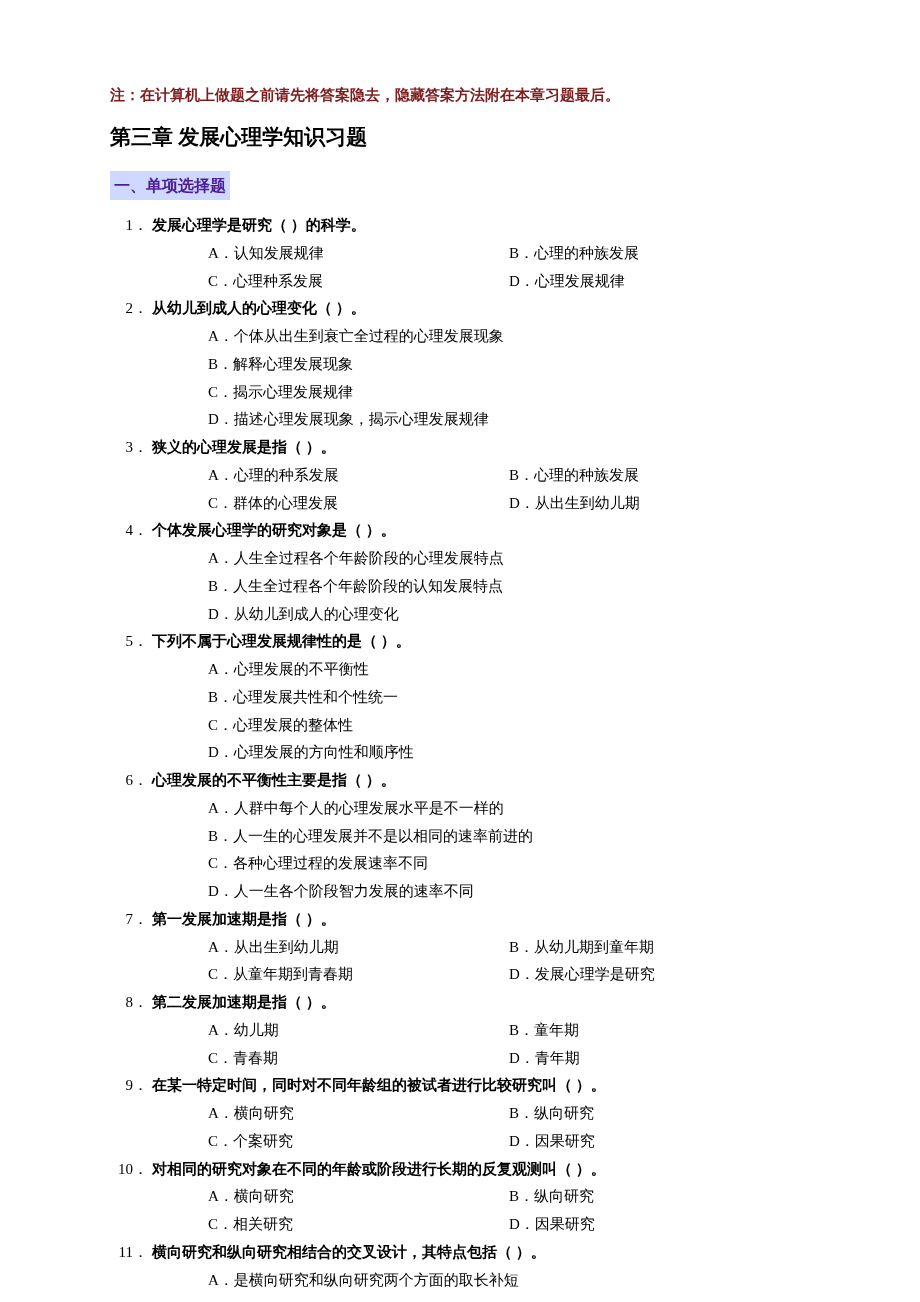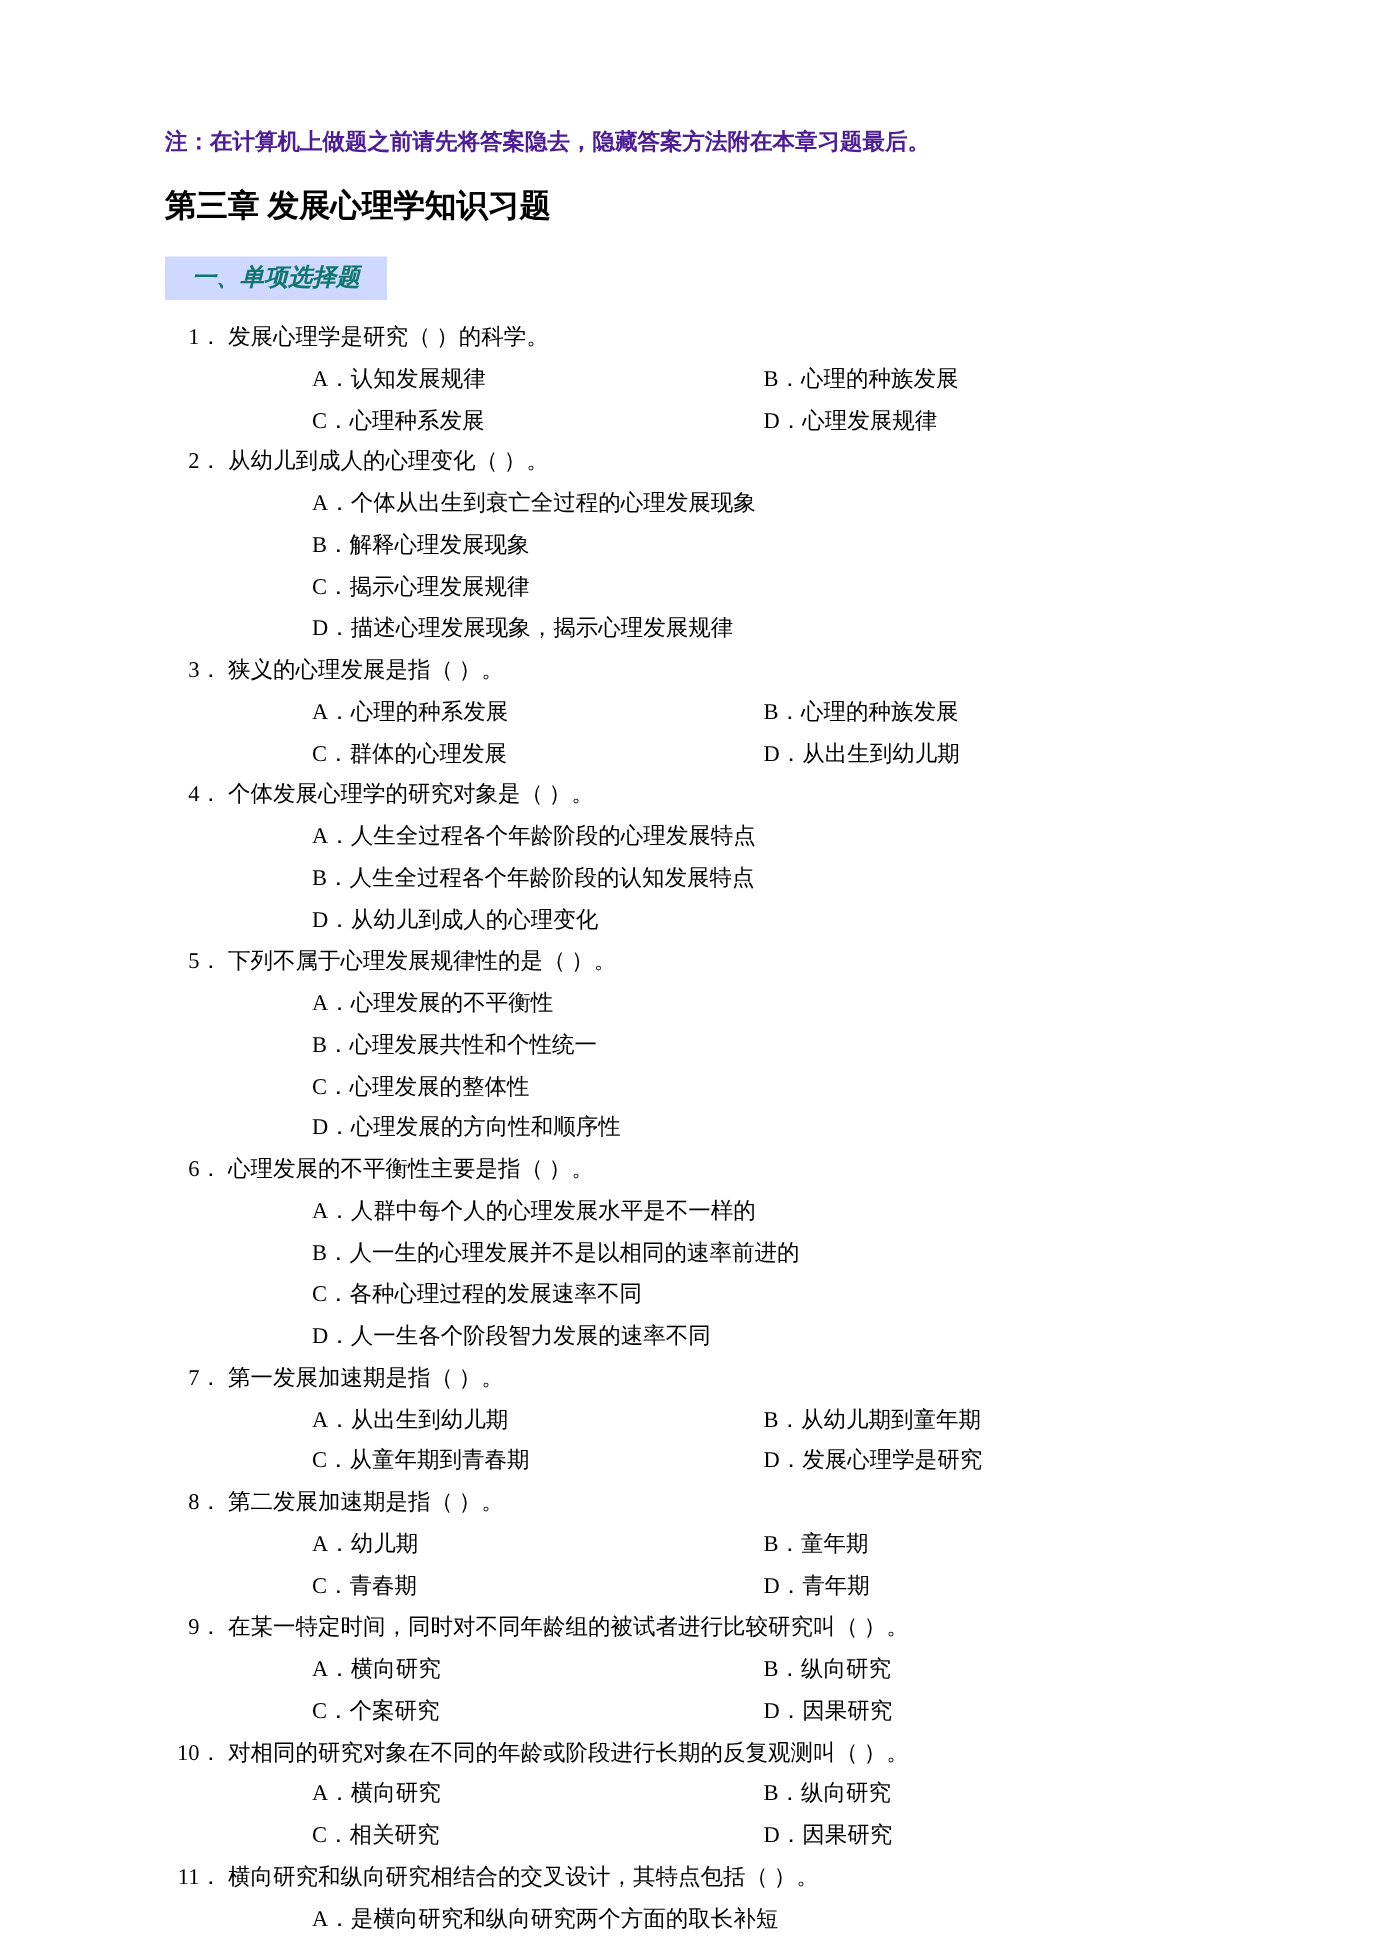--- a/index.html
+++ b/index.html
@@ -12,55 +12,55 @@
     color: #000;
   }
   .page {
     width: 920px;
     min-height: 1302px;
     box-sizing: border-box;
     padding: 82px 110px 60px 110px;
     position: relative;
   }
   .red-note {
-    color: #4c1d95;
+    color: #7f1d1d;
     font-weight: bold;
     font-size: 15px;
     margin-bottom: 8px;
   }
   .chapter-title {
     text-align: left;
     font-size: 21px;
     font-weight: bold;
     margin-bottom: 14px;
   }
   .section-heading {
     display: inline-block;
-    color: #0f766e;
+    color: #4c1d95;
     background: #cfd8ff;
     font-weight: bold;
     font-size: 16px;
-    padding: 0 18px;
+    padding: 0 4px;
     margin-bottom: 12px;
-    font-style: italic;
   }
   .question {
     margin-left: 0;
   }
   .q-line {
     display: flex;
     flex-wrap: wrap;
   }
   .q-num {
     min-width: 38px;
     text-align: right;
     padding-right: 4px;
   }
   .q-text {
     flex: 1;
+    font-weight: bold;
   }
   .options {
     padding-left: 98px;
   }
   .options.two-col {
     display: flex;
     flex-wrap: wrap;
     justify-content: space-between;
   }
   .options.two-col .opt {

